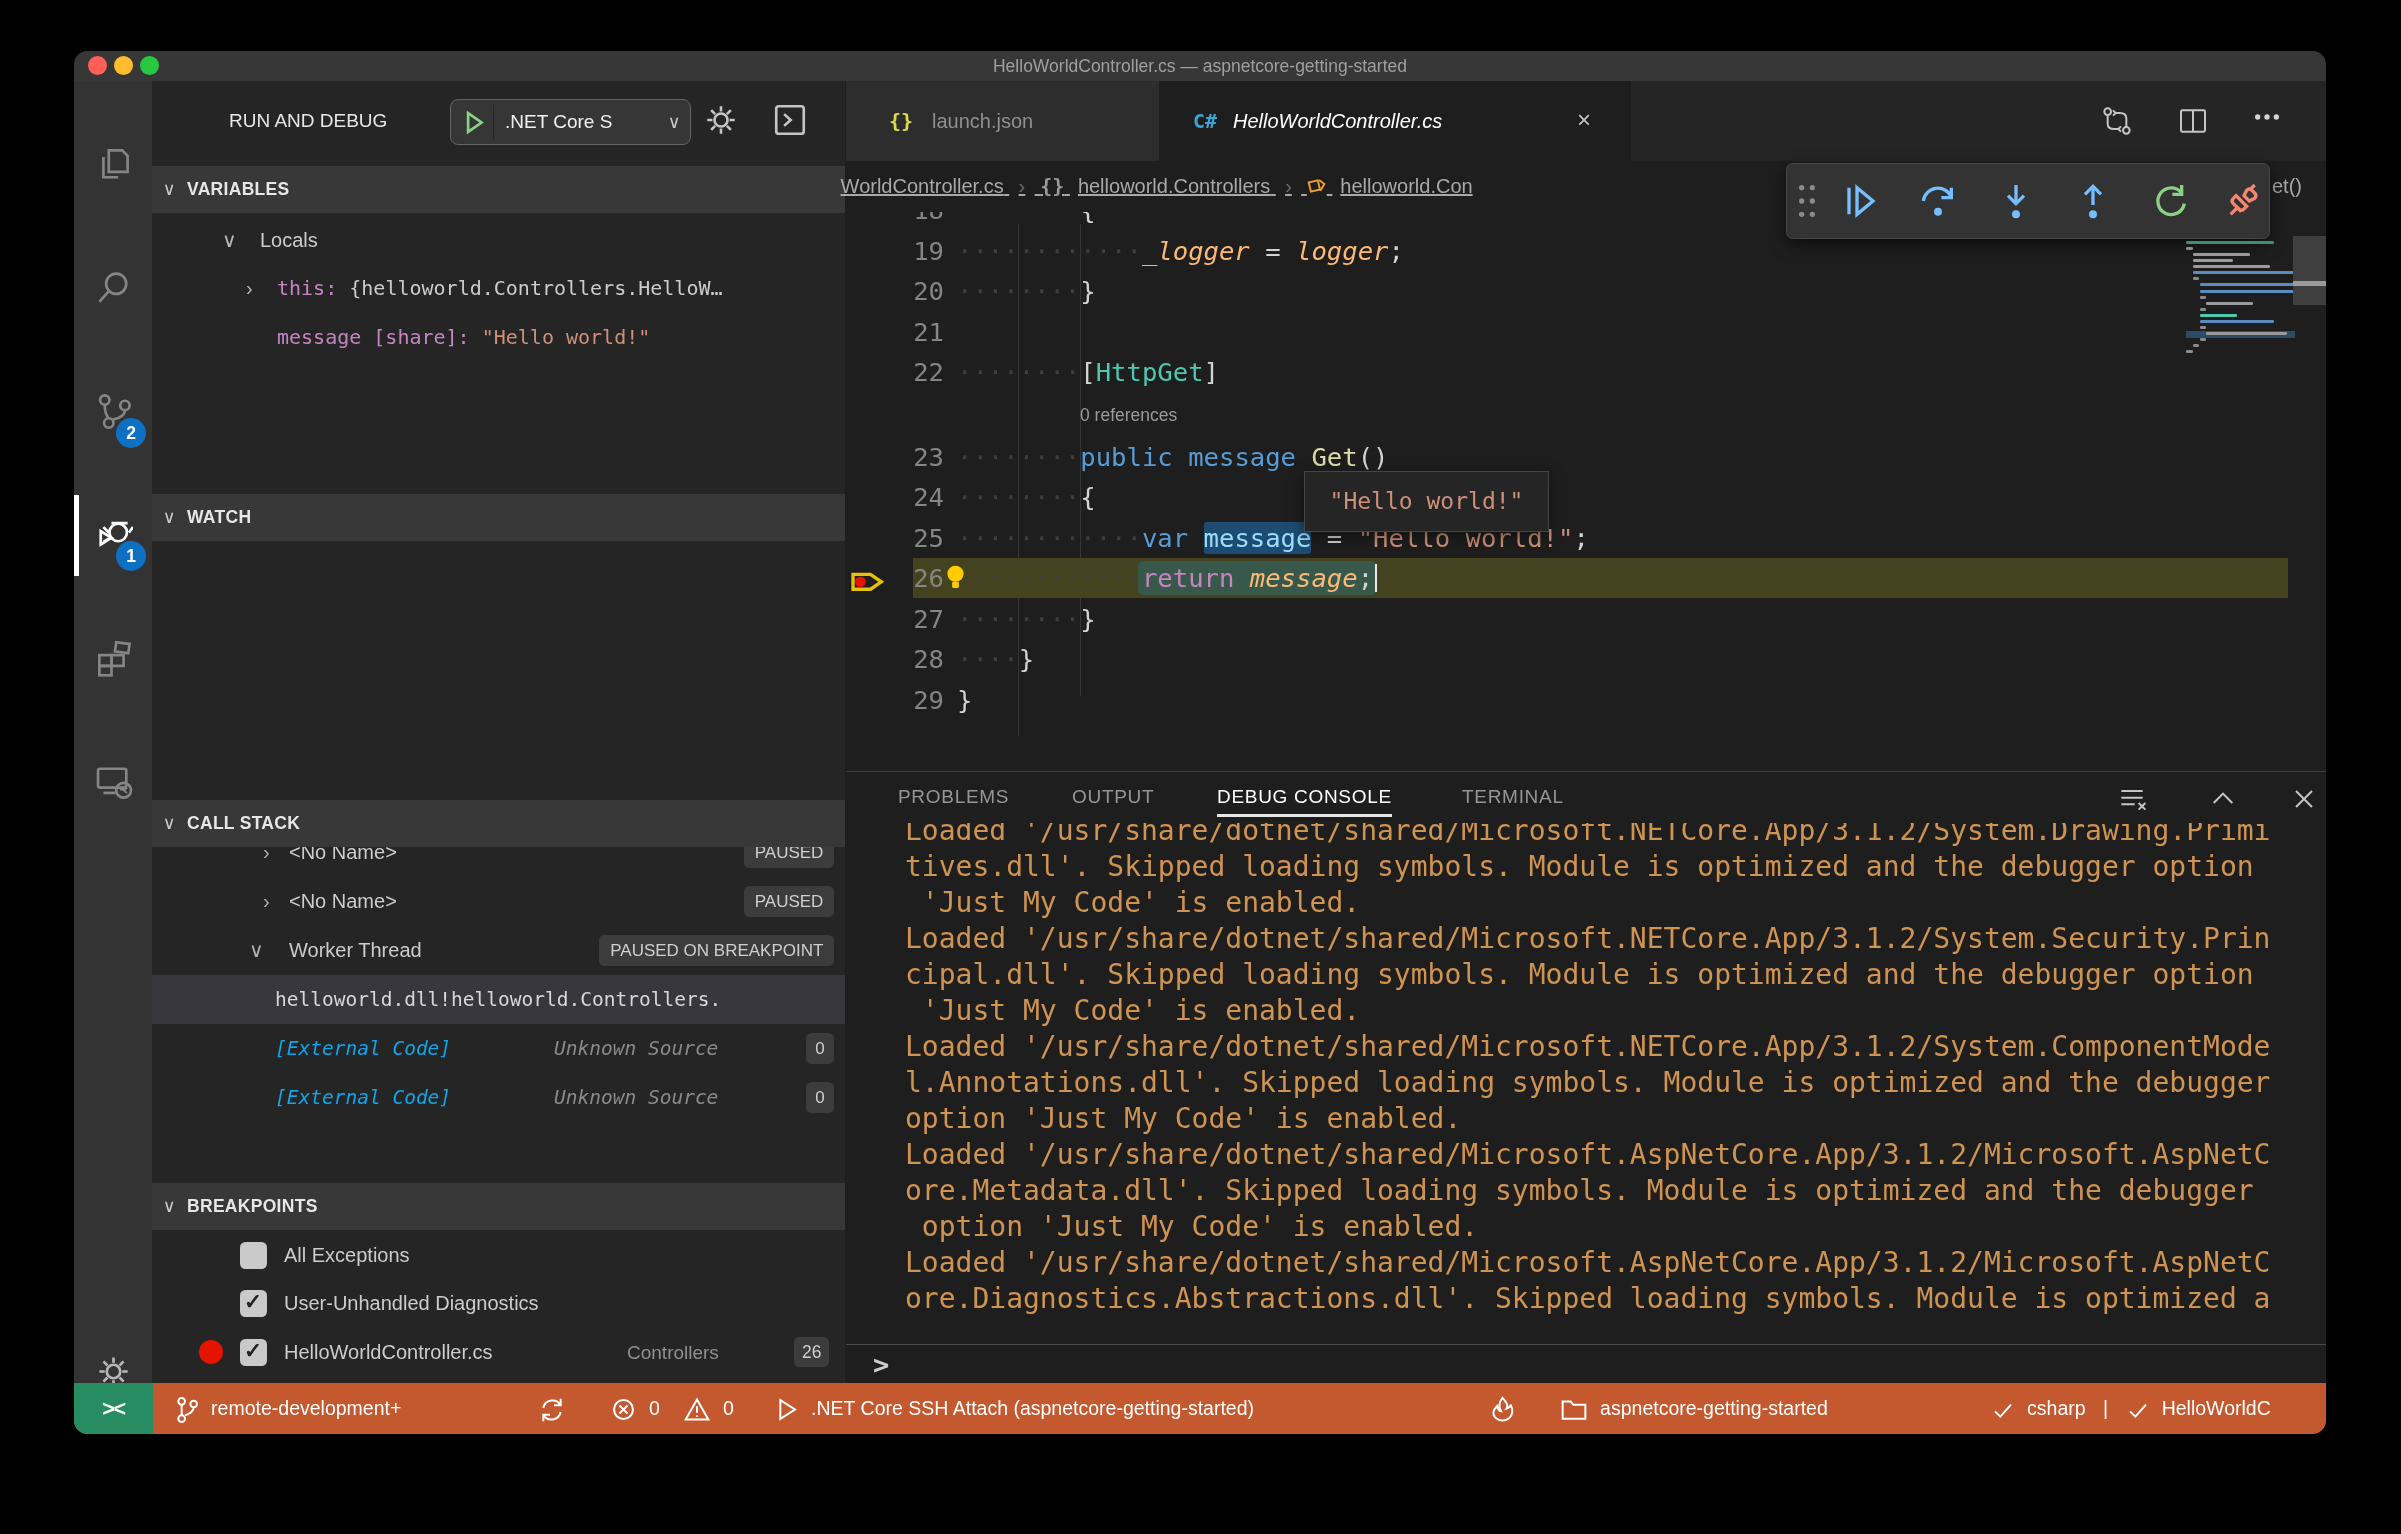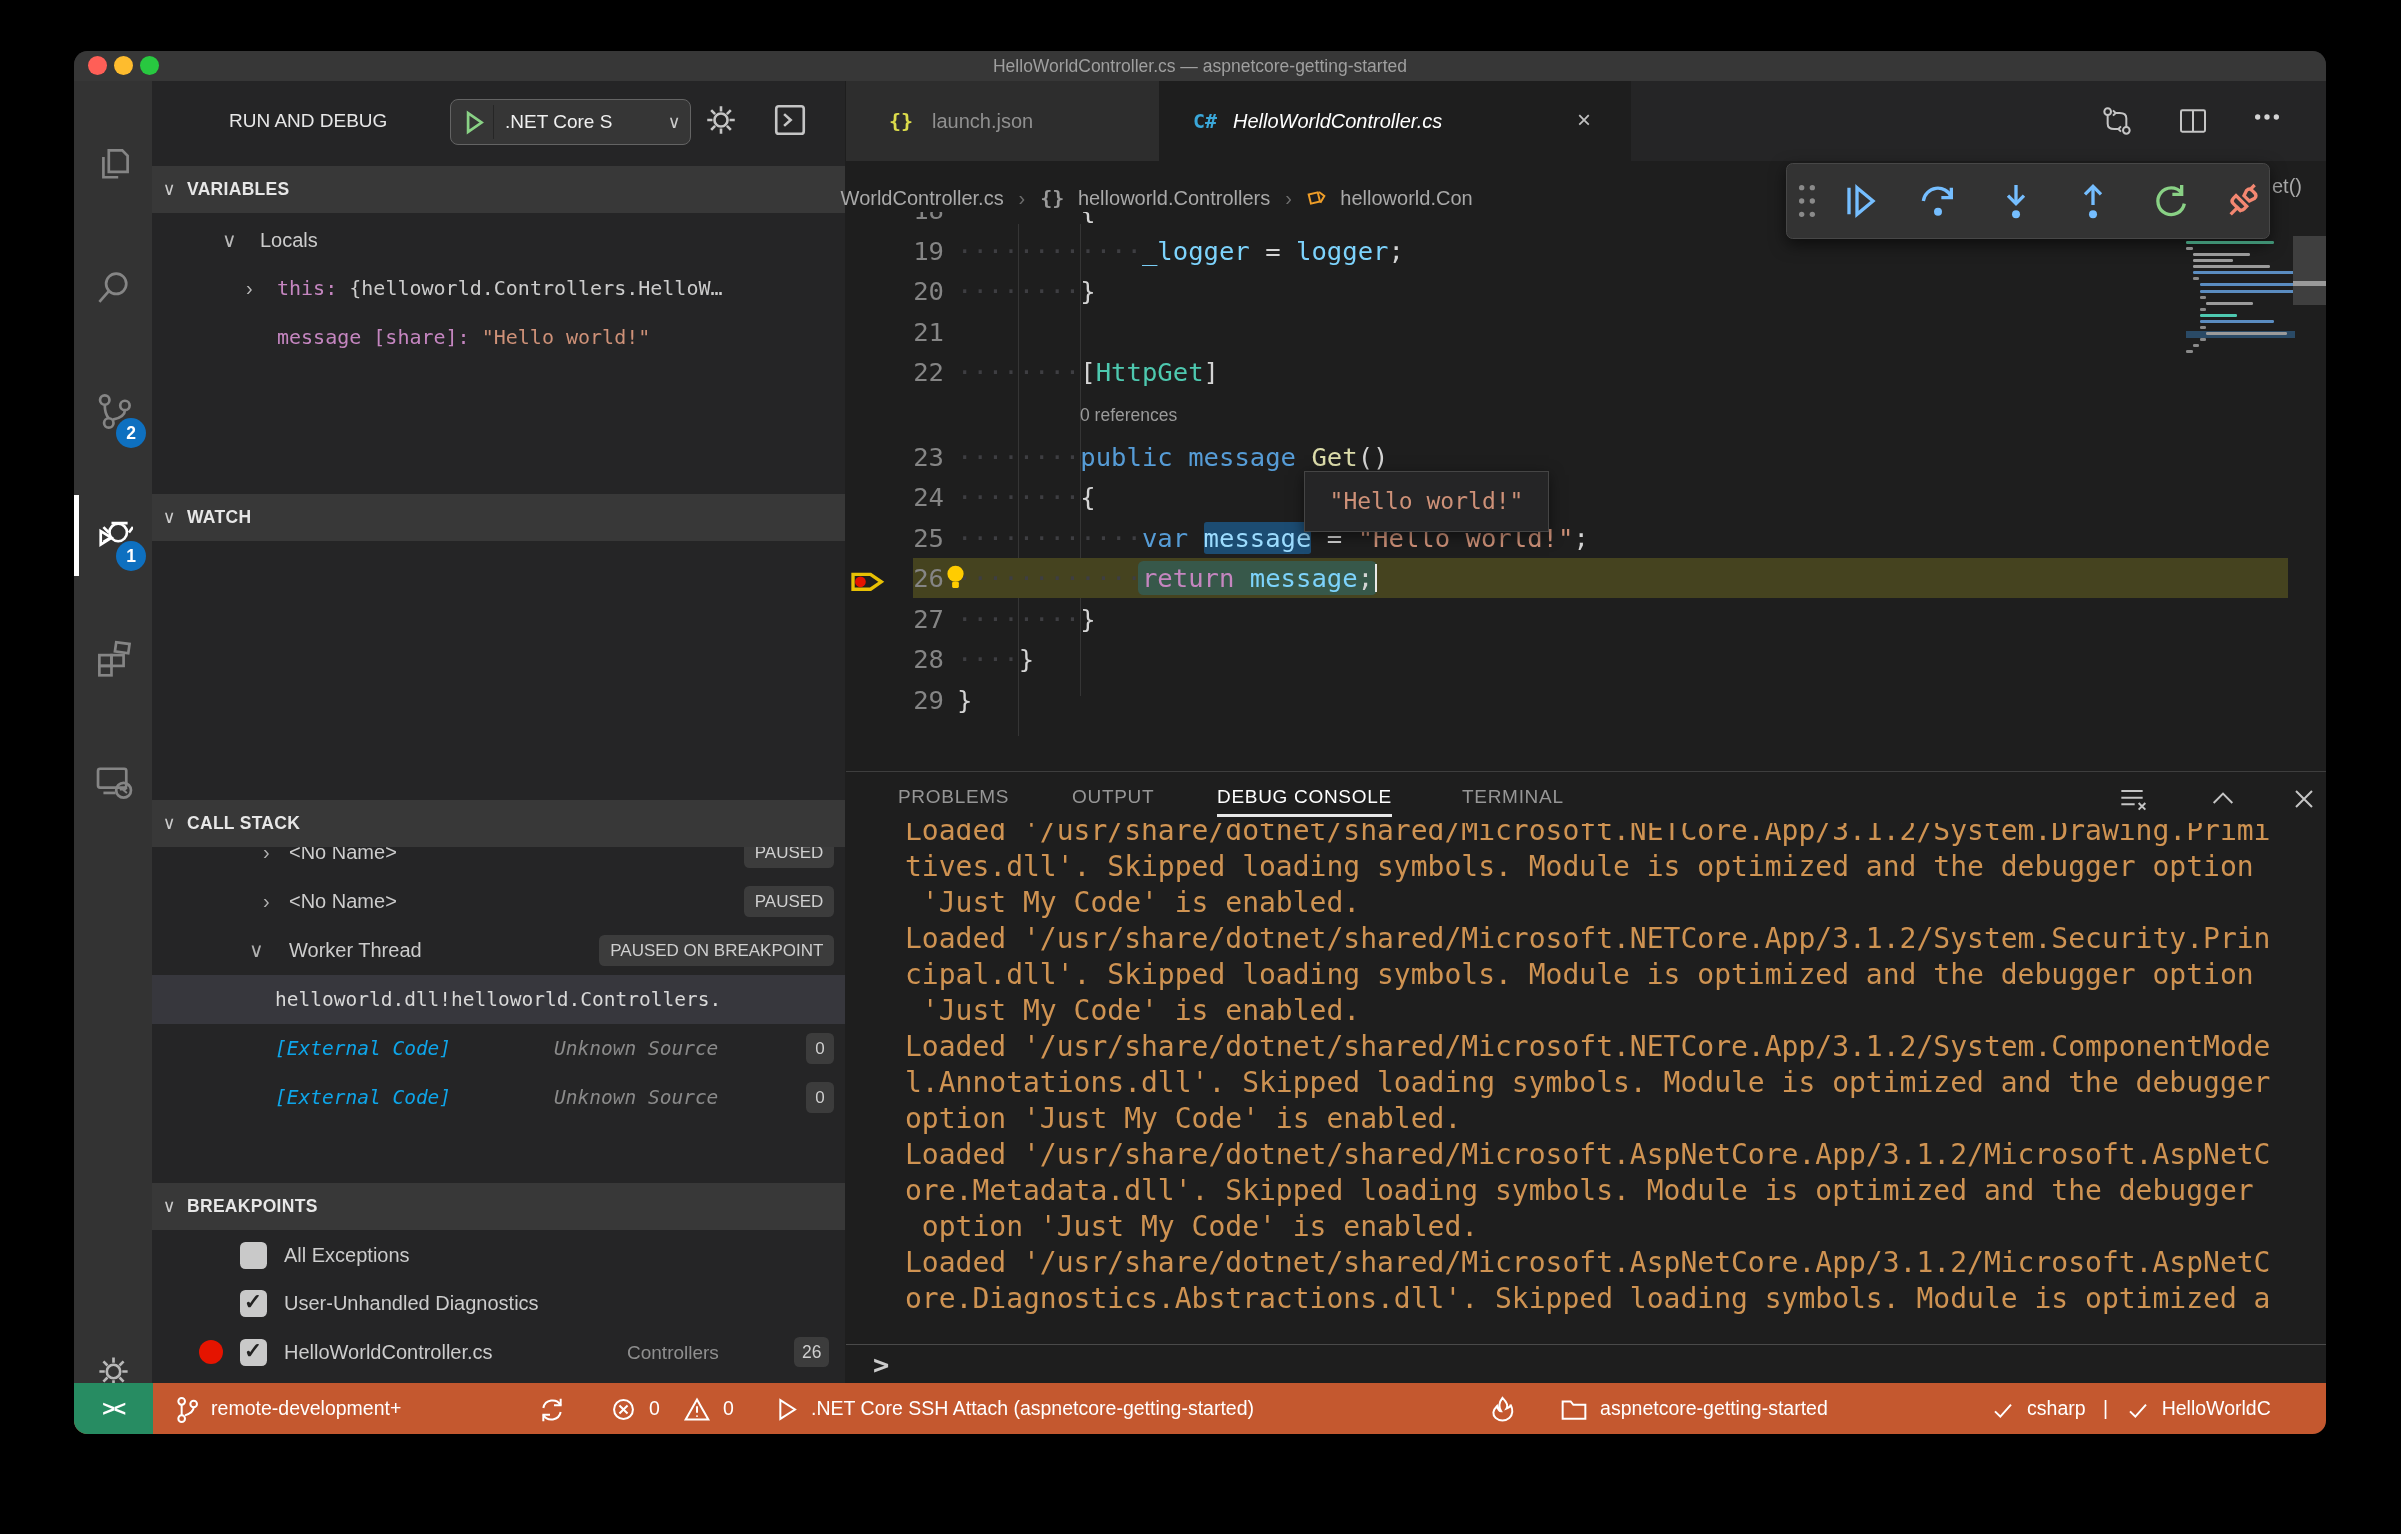--- a/index.html
+++ b/index.html
@@ -74,34 +74,34 @@
   #tab0 .tab-ico{left:43px;color:#dcdc4b;}
   #tab0 .tab-label{left:86px;color:#909090;}
   #tab1 .tab-ico{left:34px;color:#3aa7d9;}
   #tab1 .tab-label{left:74px;color:#ffffff;font-style:italic;}
   #tab1 .tab-close{position:absolute;right:40px;top:0;height:80px;line-height:77px;color:#c0c0c0;font-size:24px;}
   .ed-act{position:absolute;top:24px;}
   #breadcrumb{position:absolute;left:0;top:80px;width:100%;height:51px;background:#1e1e1e;
       color:#a9a9a9;font-size:20px;line-height:51px;white-space:nowrap;}
   #breadcrumb .bc-sep{color:#6e6e6e;padding:0 9.4px;}
   #breadcrumb .bc-sym{font-family:"DejaVu Sans Mono",monospace;font-weight:bold;}
-  #bc-left{position:absolute;left:-5.4px;top:12px;}
+  #bc-left{position:absolute;left:-5.4px;top:0;text-decoration:underline;}
   #bc-frag{position:absolute;left:1426px;top:0;color:#a9a9a9;}
   
   #code{position:absolute;left:0;top:131px;width:1480px;height:559px;overflow:hidden;}
   .guide{position:absolute;top:12px;height:512px;width:1.3px;background:#353535;}
   .crow{position:absolute;left:0;width:100%;height:40px;line-height:40px;font-family:"DejaVu Sans Mono",monospace;font-size:25.6px;}
   .crow .ln{position:absolute;left:27px;width:71px;text-align:right;color:#858585;}
   .crow .ctext{position:absolute;left:111px;white-space:pre;}
   .crow.lensrow{height:44px;line-height:44px;font-family:"Liberation Sans",sans-serif;font-size:17.5px;color:#9a9a9a;}
   .crow.lensrow .ctext{left:234px;}
   .tk-ws{color:#3e3e42;}
   .tk-kw{color:#569cd6;}
   .tk-ctrl{color:#c586c0;}
-  .tk-var{color:#7dd3fc;}
+  .tk-var{color:#fdba74;font-style:italic;}
   .tk-str{color:#ce9178;}
   .tk-type{color:#4ec9b0;}
   .tk-fn{color:#dcdcaa;}
   .tk-pun{color:#d4d4d4;}
   .tk-varhl{color:#9cdcfe;background:#1c4c72;border-radius:2.7px;padding:1.3px 0;}
   .cur-band{position:absolute;left:67px;top:0;width:1375px;height:40px;background:#45431f;}
   .stmt-box{background:#37584a;border-radius:5.4px;padding:2px 4px;margin:-2.7px -4px;}
   .caret{position:absolute;left:529px;top:6px;width:2px;height:28px;background:#e8e8e8;}
   
   #hover-tip{position:absolute;left:458px;top:259px;width:243px;height:59px;background:#252526;

